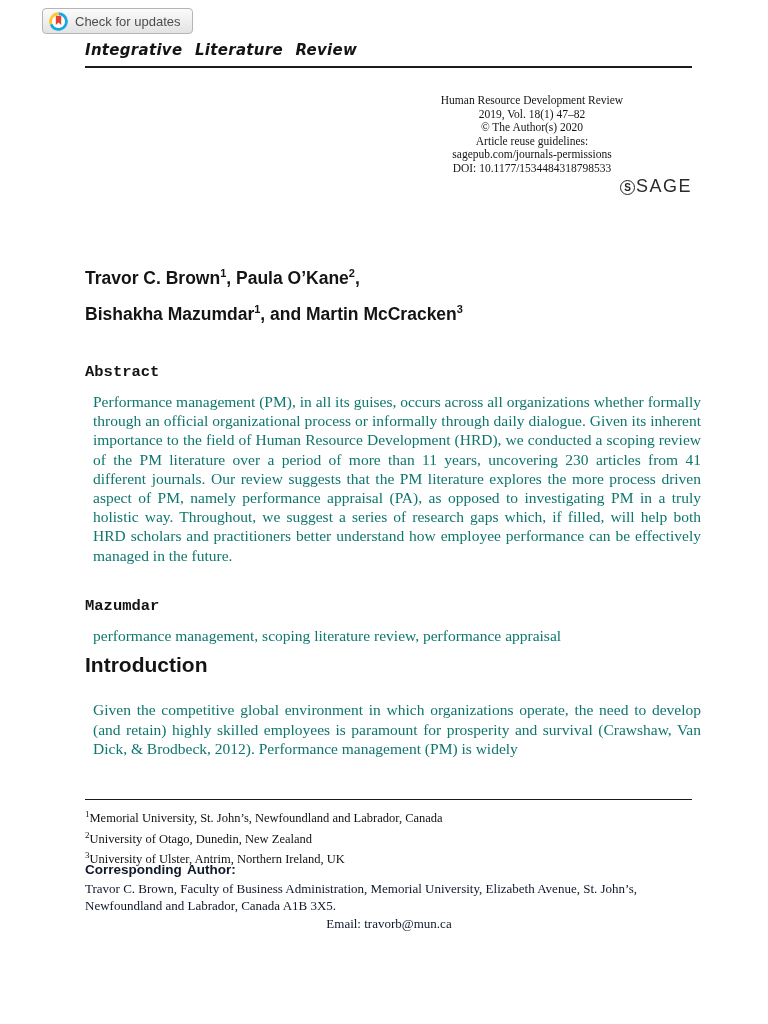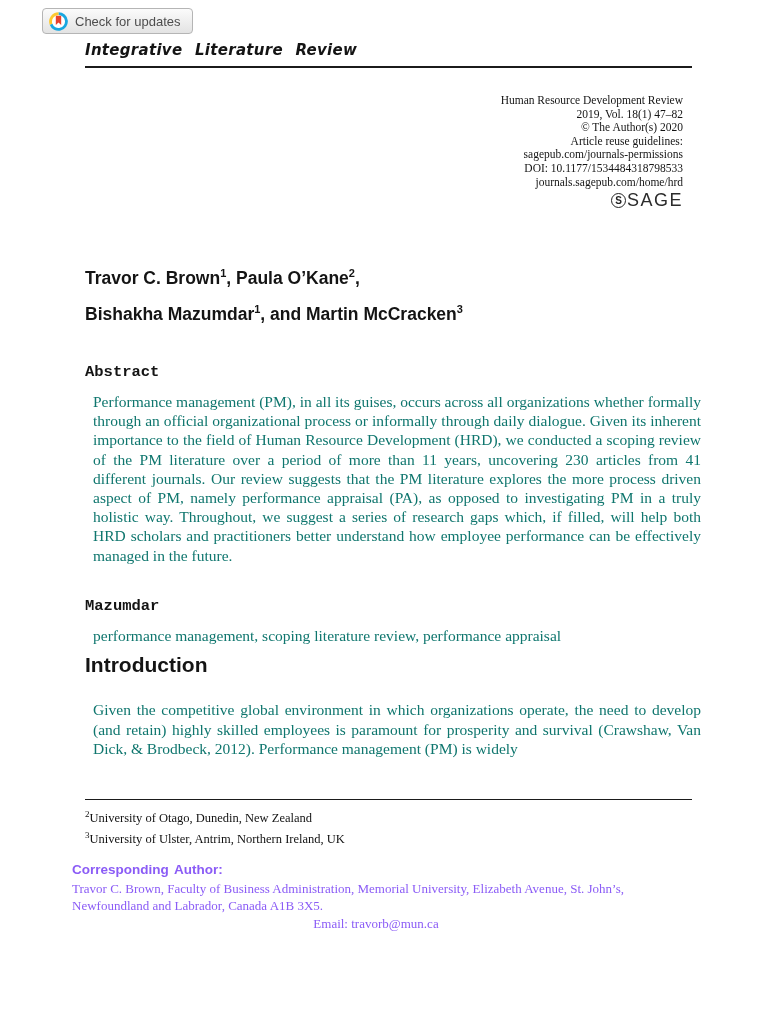--- a/index.html
+++ b/index.html
@@ -19,21 +19,21 @@
                 font-size:15px;letter-spacing:.3px;word-spacing:7px;color:#141414;}
   .rule-top{position:absolute;left:85px;top:66px;width:607px;height:2px;background:#1b1b1b;}
 
   
   .title{position:absolute;left:85px;top:86px;width:500px;margin:0;
          font-family:"Liberation Sans",sans-serif;font-weight:bold;
          font-size:25px;line-height:28.5px;letter-spacing:-.2px;color:#141414;
          white-space:pre-line;}
 
   
-  .journal-info{position:absolute;right:85px;top:94px;width:320px;text-align:right;
+  .journal-info{position:absolute;right:76px;top:94px;width:320px;text-align:center;
                 font-size:11.5px;line-height:13.6px;color:#141414;}
   .sage-logo{margin-top:4px;display:flex;justify-content:flex-end;align-items:center;gap:1px;}
   .sage-circle{display:inline-flex;align-items:center;justify-content:center;width:15px;height:15px;
                border:1.6px solid #232323;border-radius:50%;box-sizing:border-box;
                font:bold 10px "Liberation Sans",sans-serif;color:#232323;}
   .sage-word{font-family:"Liberation Sans",sans-serif;font-size:18px;font-weight:500;
              letter-spacing:1.5px;color:#2b2b2b;}
 
   
   .authors{position:absolute;left:85px;top:258px;
@@ -55,21 +55,21 @@
   .keywords-h{top:597px;}
   .keywords-p{top:618px;text-align:left;}
   .intro-h{top:653px;}
   .intro-p{top:692px;line-height:19.5px;}
 
   
   .rule-foot{position:absolute;left:85px;top:799px;width:607px;height:1.3px;background:#1b1b1b;}
   .footnotes{position:absolute;left:85px;top:806px;width:608px;
              font-size:12.5px;line-height:16.5px;color:#111;}
   .footnotes sup{font-size:9px;}
-  .corresponding{position:absolute;left:72px;top:862px;width:608px;color:#8b5cf6;}
+  .corresponding{position:absolute;left:85px;top:862px;width:608px;color:#0f172a;}
   .corr-h{font-family:"Liberation Sans",sans-serif;font-weight:bold;font-size:13.5px;
           margin:0 0 3px 0;word-spacing:2px;}
   .corr-p{margin:0;font-size:13px;line-height:17px;}
   .corr-email{margin-top:1px;text-align:center;}
 </style>
 </head>
 <body>
 
 <div class="page">
 
@@ -87,21 +87,20 @@
   <div class="rule-top"></div>
 
 
   <div class="journal-info">
     <div>Human Resource Development Review</div>
     <div>2019, Vol. 18(1) 47–82</div>
     <div>© The Author(s) 2020</div>
     <div>Article reuse guidelines:</div>
     <div>sagepub.com/journals-permissions</div>
     <div>DOI: 10.1177/1534484318798533</div>
-    <div>journals.sagepub.com/home/hrd</div>
     <div class="sage-logo">
       <span class="sage-circle">S</span>
       <span class="sage-word">SAGE</span>
     </div>
   </div>
 
   <div class="authors">
     <div><span>Travor C. Brown</span><sup>1</sup><span>, Paula O’Kane</span><sup>2</sup><span>,</span></div>
     <div><span>Bishakha Mazumdar</span><sup>1</sup><span>, and Martin McCracken</span><sup>3</sup></div>
   </div>
@@ -110,20 +109,21 @@
   <p class="para abstract-p">Performance management (PM), in all its guises, occurs across all organizations whether formally through an official organizational process or informally through daily dialogue. Given its inherent importance to the field of Human Resource Development (HRD), we conducted a scoping review of the PM literature over a period of more than 11 years, uncovering 230 articles from 41 different journals. Our review suggests that the PM literature explores the more process driven aspect of PM, namely performance appraisal (PA), as opposed to investigating PM in a truly holistic way. Throughout, we suggest a series of research gaps which, if filled, will help both HRD scholars and practitioners better understand how employee performance can be effectively managed in the future.</p>
 
   <h2 class="h-sans keywords-h">Mazumdar</h2>
   <p class="para keywords-p">performance management, scoping literature review, performance appraisal</p>
 
   <h2 class="h-intro intro-h">Introduction</h2>
   <p class="para intro-p">Given the competitive global environment in which organizations operate, the need to develop (and retain) highly skilled employees is paramount for prosperity and survival (Crawshaw, Van Dick, &amp; Brodbeck, 2012). Performance management (PM) is widely</p>
 
   <div class="rule-foot"></div>
   <div class="footnotes">
+    <div><sup>1</sup><span>Memorial University, St. John’s, Newfoundland and Labrador, Canada</span></div>
     <div><sup>2</sup><span>University of Otago, Dunedin, New Zealand</span></div>
     <div><sup>3</sup><span>University of Ulster, Antrim, Northern Ireland, UK</span></div>
   </div>
 
   <div class="corresponding">
     <h3 class="corr-h">Corresponding Author:</h3>
     <p class="corr-p">Travor C. Brown, Faculty of Business Administration, Memorial University, Elizabeth Avenue, St. John’s, Newfoundland and Labrador, Canada A1B 3X5.</p>
     <p class="corr-p corr-email">Email: travorb@mun.ca</p>
   </div>
 

